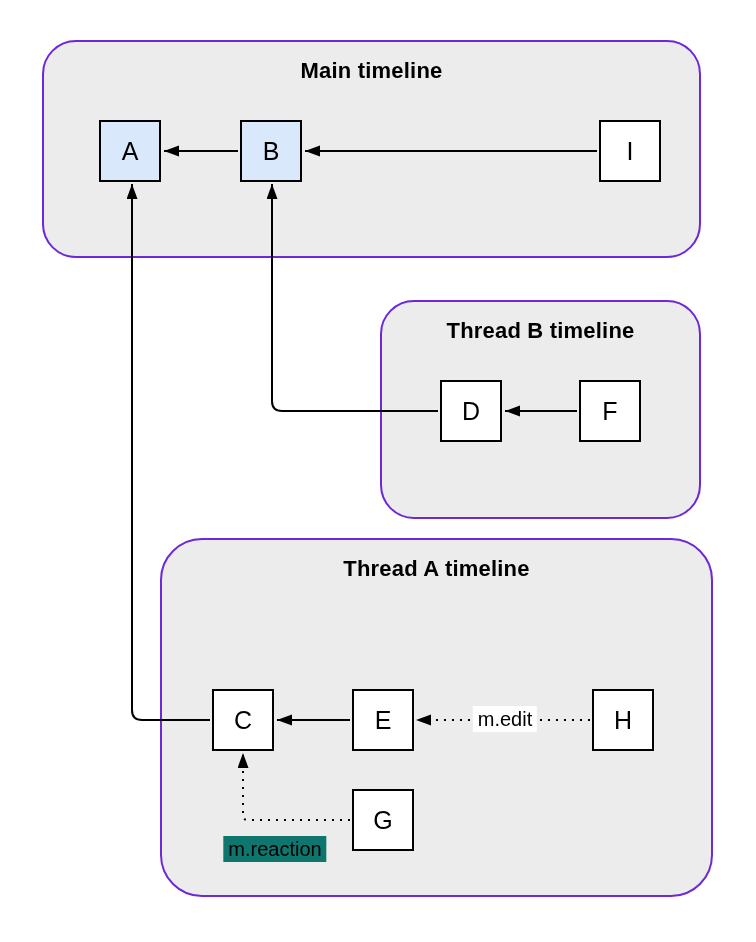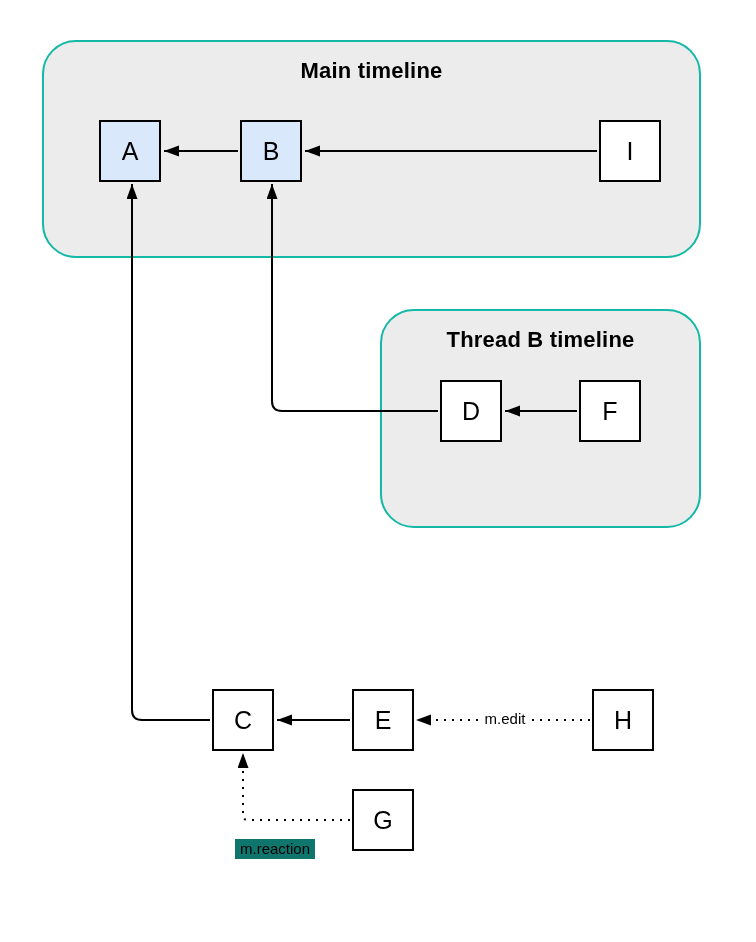--- a/index.html
+++ b/index.html
@@ -2,57 +2,60 @@
 <html><head>
 <meta charset="utf-8">
 <style>
   html,body{margin:0;padding:0;background:#ffffff;}
   .canvas{
     position:relative;width:756px;height:942px;background:#ffffff;
     font-family:"Liberation Sans",sans-serif;overflow:hidden;
   }
   .tl-box{
     position:absolute;box-sizing:border-box;
-    background:#ececec;border:2px solid #14b8a6;border-radius:34px;
+    background:#ececec;border:2px solid #6d28d9;border-radius:34px;
   }
   .tl-box.main{left:42px;top:40px;width:659px;height:218px;}
-  .tl-box.tb{left:380px;top:300px;width:321px;height:219px;margin-top:9px;}
+  .tl-box.tb{left:380px;top:300px;width:321px;height:219px;}
   .tl-box.ta{left:160px;top:538px;width:553px;height:359px;border-radius:42px;}
   .tl-title{
     text-align:center;font-weight:bold;font-size:22px;color:#000000;
     padding-top:16px;letter-spacing:0.2px;
   }
   .node{
     position:absolute;width:62px;height:62px;box-sizing:border-box;
     background:#ffffff;border:2px solid #000000;
     display:flex;align-items:center;justify-content:center;
     font-size:25px;color:#000000;
   }
   .edges{position:absolute;left:0;top:0;pointer-events:none;}
   .e{stroke:#000000;stroke-width:2;fill:none;}
   .dot{stroke-dasharray:2 6;}
   .edge-label{
     position:absolute;transform:translate(-50%,-50%);
-    background:#ffffff;color:#000000;font-size:15px;
+    background:#ffffff;color:#000000;font-size:20px;
     padding:1px 5px;white-space:nowrap;line-height:1.2;
   }
 </style>
 </head>
 <body>
 
 <div class="canvas">
 
   <div class="tl-box main" style="background-color: rgb(236, 236, 236);">
     <div class="tl-title">Main timeline</div>
   </div>
 
   <div class="tl-box tb" style="background-color: rgb(236, 236, 236);">
     <div class="tl-title">Thread B timeline</div>
   </div>
 
+  <div class="tl-box ta" style="background-color: rgb(236, 236, 236);">
+    <div class="tl-title">Thread A timeline</div>
+  </div>
 
   <div class="node" style="left: 99px; top: 120px; background-color: rgb(218, 232, 252);">A</div>
   <div class="node" style="left: 240px; top: 120px; background-color: rgb(218, 232, 252);">B</div>
   <div class="node" style="left: 599px; top: 120px; background-color: rgb(255, 255, 255);">I</div>
   <div class="node" style="left: 440px; top: 380px; background-color: rgb(255, 255, 255);">D</div>
   <div class="node" style="left: 579px; top: 380px; background-color: rgb(255, 255, 255);">F</div>
   <div class="node" style="left: 212px; top: 689px; background-color: rgb(255, 255, 255);">C</div>
   <div class="node" style="left: 352px; top: 689px; background-color: rgb(255, 255, 255);">E</div>
   <div class="node" style="left: 592px; top: 689px; background-color: rgb(255, 255, 255);">H</div>
   <div class="node" style="left: 352px; top: 789px; background-color: rgb(255, 255, 255);">G</div>

